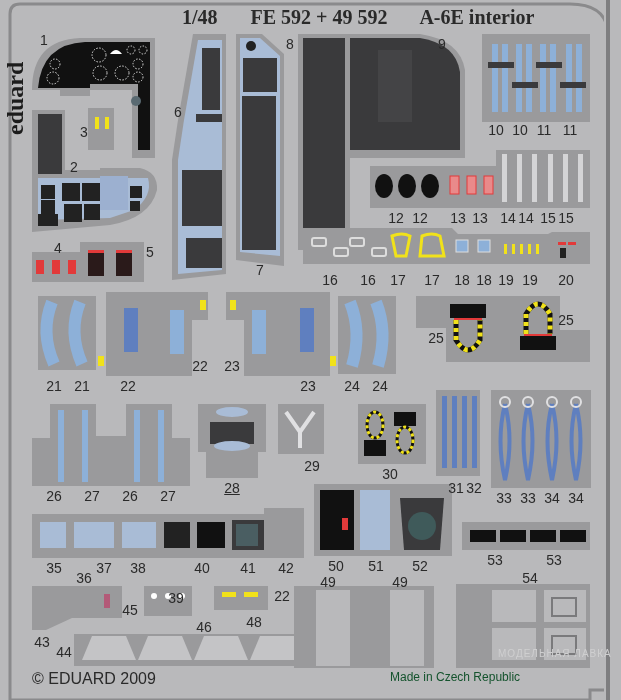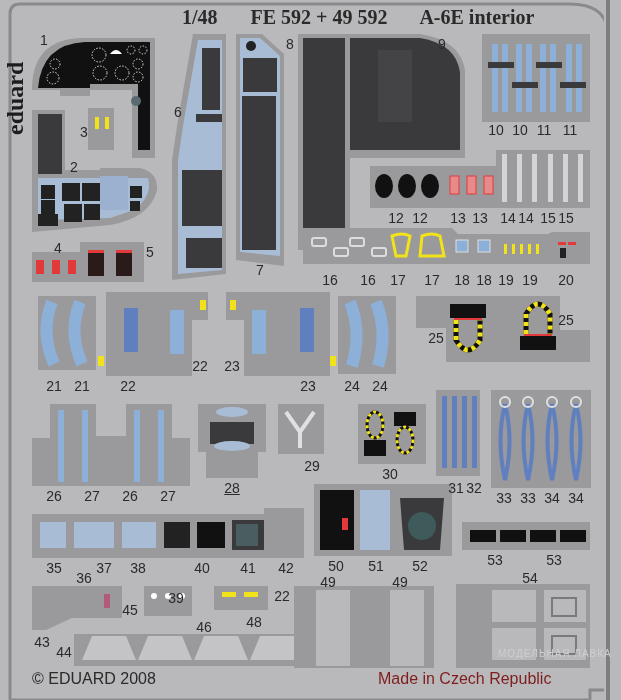--- a/index.html
+++ b/index.html
@@ -3,21 +3,21 @@
 <meta charset="utf-8">
 <style>
   html,body{margin:0;padding:0;}
   body{width:621px;height:700px;background:#b9b9bb;position:relative;overflow:hidden;font-family:"Liberation Sans",sans-serif;}
   #fret{position:absolute;left:0;top:0;}
   .lbl{position:absolute;font-family:"Liberation Sans",sans-serif;font-size:14px;color:#2a2a2a;white-space:nowrap;transform:translate(-50%,-50%);}
   .hdr{position:absolute;top:6px;left:182px;font-family:"Liberation Serif",serif;font-weight:bold;font-size:20px;color:#2a2a2a;white-space:nowrap;}
   .hdr span{margin-right:28px;}
   .brand{position:absolute;left:2px;top:135px;font-family:"Liberation Serif",serif;font-weight:bold;font-size:24px;color:#1c1c1c;transform:rotate(-90deg);transform-origin:left top;white-space:nowrap;}
   .copy{position:absolute;left:32px;top:670px;font-size:16px;color:#2a2a2a;}
-  .made{position:absolute;left:378px;top:670px;font-size:16px;color:#7f1d1d;}
+  .made{position:absolute;left:390px;top:670px;font-size:12px;color:#14532d;}
   .wm{position:absolute;left:498px;top:648px;font-size:10px;color:#cfcfd0;letter-spacing:1px;}
 </style>
 </head>
 <body>
 
 <svg id="fret" width="621" height="700">
 
   <rect x="0" y="0" width="621" height="700" fill="#b9b9bb"></rect>
   <path d="M10,14 Q10,4 20,4 L570,4 Q604,4 608,30 L608,690 L590,690 L590,700 L10,700 Z" fill="none" stroke="#8a8a8c" stroke-width="3"></path>
   <rect x="604" y="0" width="17" height="700" fill="#b9b9bb"></rect>
@@ -416,15 +416,15 @@
     <div class="lbl" style="left: 328px; top: 582px;">49</div>
     <div class="lbl" style="left: 400px; top: 582px;">49</div>
     <div class="lbl" style="left: 336px; top: 566px;">50</div>
     <div class="lbl" style="left: 376px; top: 566px;">51</div>
     <div class="lbl" style="left: 420px; top: 566px;">52</div>
     <div class="lbl" style="left: 495px; top: 560px;">53</div>
     <div class="lbl" style="left: 554px; top: 560px;">53</div>
     <div class="lbl" style="left: 530px; top: 578px;">54</div>
   </div>
 
-<div class="copy">© EDUARD 2008</div>
+<div class="copy">© EDUARD 2009</div>
 <div class="wm">МОДЕЛЬНАЯ ЛАВКА</div>
 <div class="made">Made in Czech Republic</div>
 
 </body></html>

